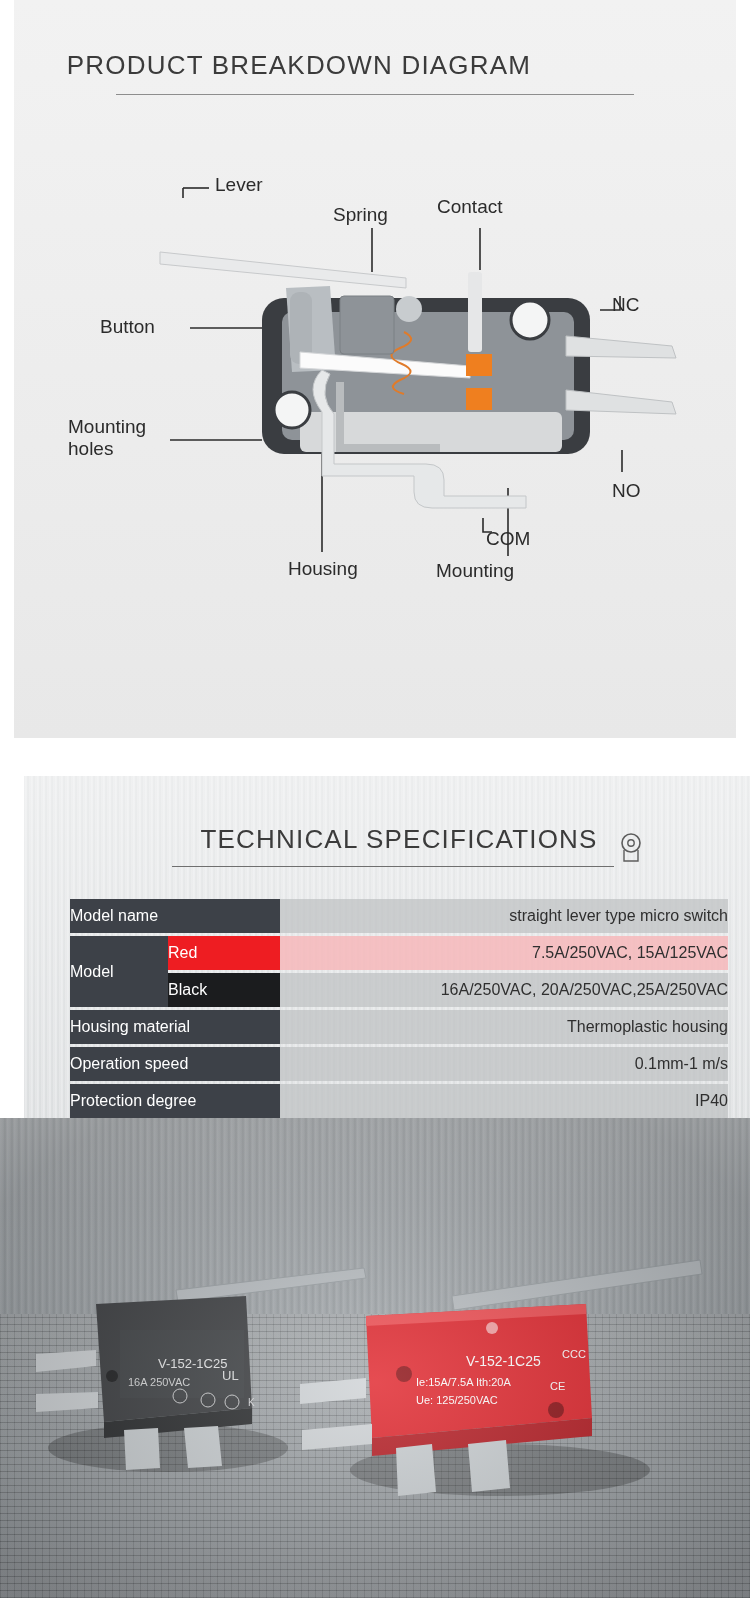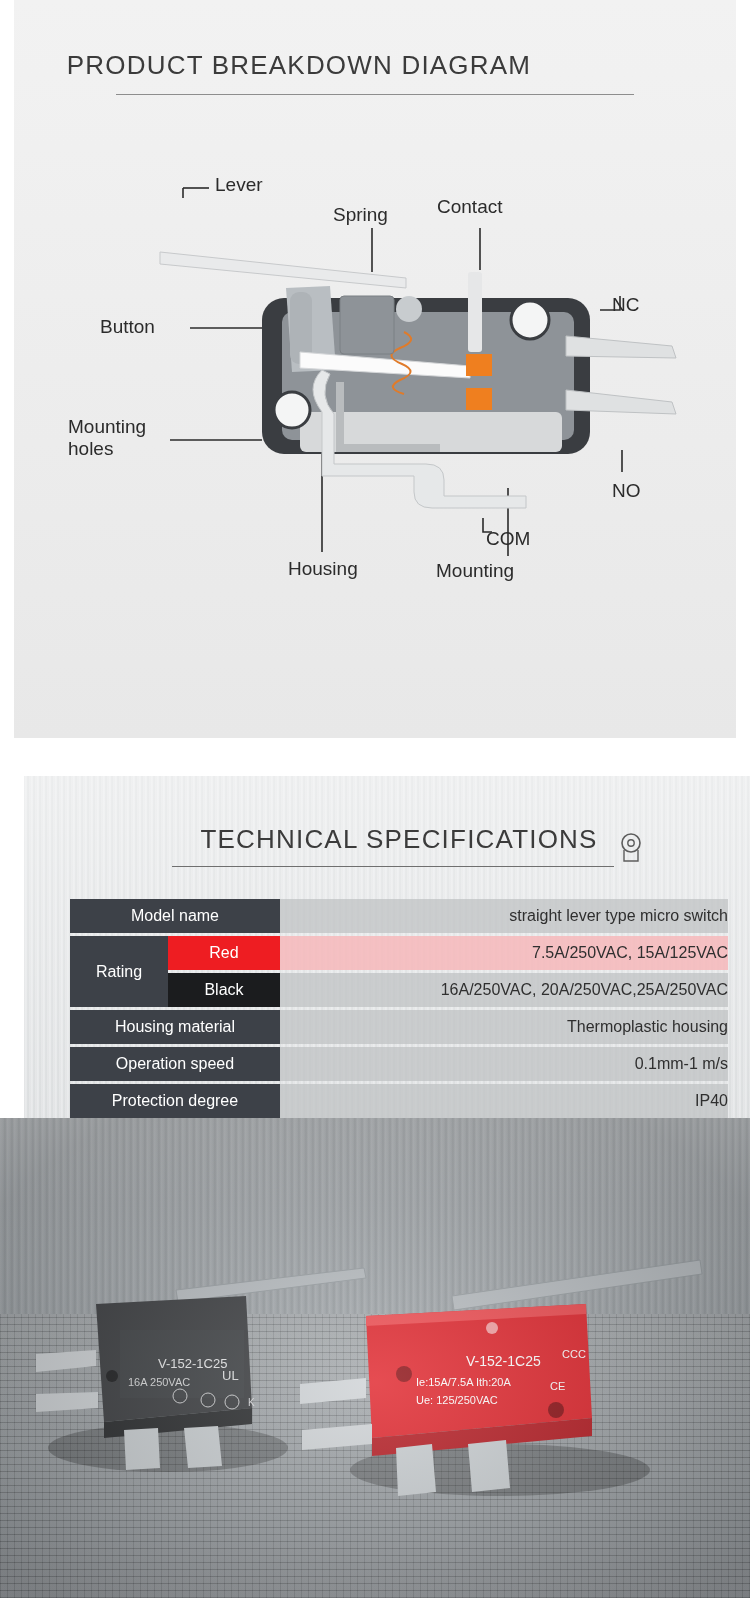--- a/index.html
+++ b/index.html
@@ -62,25 +62,25 @@
   }
   .title2-badge { position:absolute; left:594px; top:56px; width:26px; height:30px; }
 
   .spec-table {
     position:absolute; left:46px; top:120px; width:658px;
     border-collapse:separate; border-spacing:0 3px;
     font-size:16px;
   }
   .spec-table td { padding:0; height:34px; vertical-align:middle; }
   .k {
-    background:#3d4148; color:#ffffff; text-align:center;
+    background:#3d4148; color:#ffffff; text-align:left;
     width:210px; font-size:16px;
   }
   .k-narrow { width:98px; }
-  .k-sub { width:112px; text-align:center; color:#ffffff; }
+  .k-sub { width:112px; color:#ffffff; }
   .k-sub.red { background:#ee1d22; }
   .k-sub.black { background:#1b1c1e; }
   .v {
     background:rgba(190,192,194,0.72); color:#2f2f2f;
     padding-left:18px; text-align:right;
   }
   .v.redrow { background:rgba(247,182,184,0.82); }
 
   
   .sec-photo {
@@ -209,21 +209,21 @@
       <path d="M6 18 L6 29 L20 29 L20 18" fill="none" stroke="#5d5d5d" stroke-width="1.4"></path>
     </svg>
 
     <table class="spec-table">
       <tbody>
           <tr>
         <td class="k" colspan="2">Model name</td>
         <td class="v">straight lever type micro switch</td>
       </tr>
       <tr>
-        <td class="k k-narrow" rowspan="2">Rating</td>
+        <td class="k k-narrow" rowspan="2">Model</td>
         <td class="k-sub red">Red</td>
         <td class="v redrow">7.5A/250VAC, 15A/125VAC</td>
       </tr>
       <tr>
         <td class="k-sub black">Black</td>
         <td class="v">16A/250VAC, 20A/250VAC,25A/250VAC</td>
       </tr>
       <tr>
         <td class="k" colspan="2">Housing material</td>
         <td class="v">Thermoplastic housing</td>

